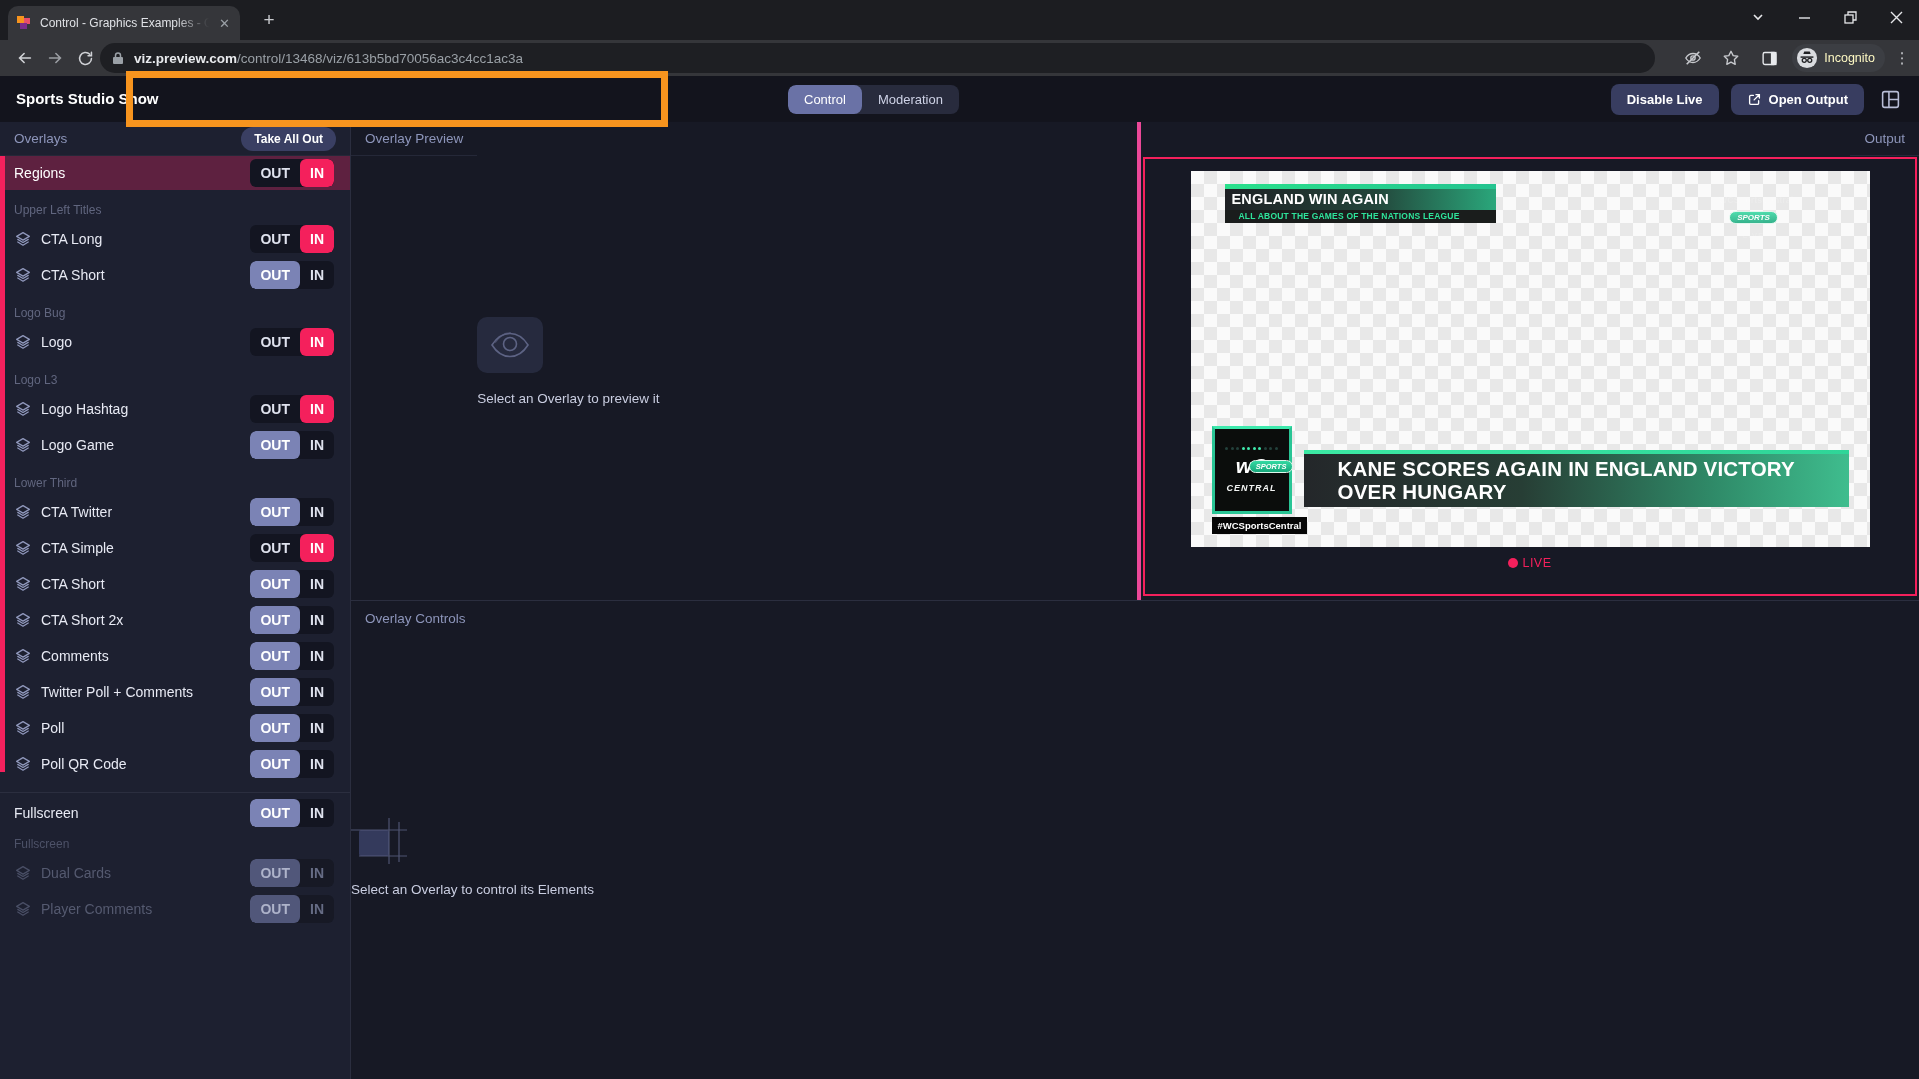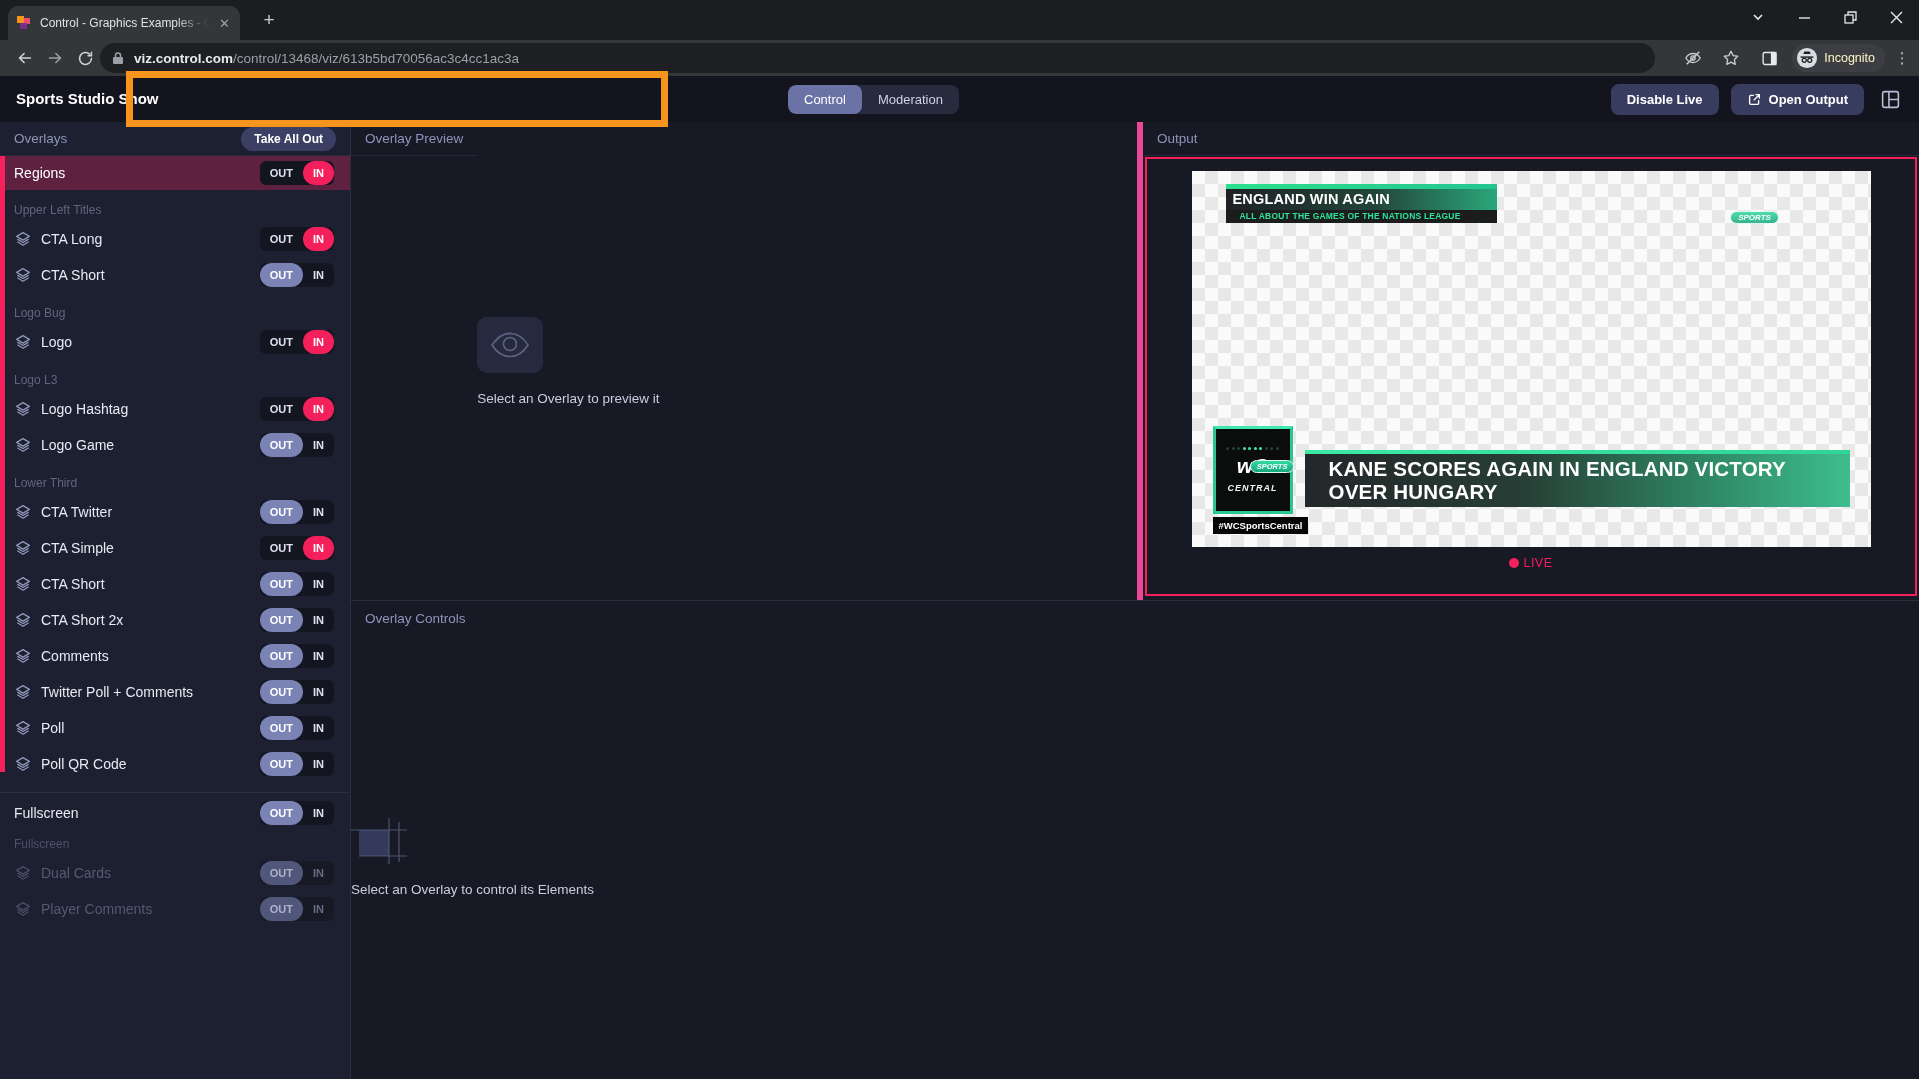--- a/index.html
+++ b/index.html
@@ -45,40 +45,40 @@
 
   .striped{position:relative;}
   .striped::before{content:"";position:absolute;left:0;top:0;bottom:10px;width:5px;background:#f4215d;z-index:3;}
   .regions-row{height:34px;background:#5e2140;display:flex;align-items:center;justify-content:space-between;padding:0 16px 0 14px;}
   .regions-row .rlabel{color:#fff;font-size:14px;}
   .sec-label{color:#61667f;font-size:12px;padding:13px 14px 4px;}
   .item{height:36px;display:flex;align-items:center;padding:0 16px 0 14px;gap:9px;}
   .licon{width:18px;height:18px;stroke:#9199bd;fill:none;stroke-width:1.6;stroke-linejoin:round;stroke-linecap:round;flex:none;}
   .ilabel{flex:1;color:#e8eaf4;font-size:14px;white-space:nowrap;overflow:hidden;}
   .toggle{display:flex;background:#131521;border-radius:6px;overflow:hidden;flex:none;}
-  .seg{font-size:11px;font-weight:700;color:#dfe2ee;padding:6px 10px;border-radius:12px;}
+  .seg{font-size:14px;font-weight:700;color:#dfe2ee;padding:6px 10px;border-radius:6px;}
   .seg.on-slate{background:#7b83b5;color:#fff;}
   .seg.on-pink{background:#f4205c;color:#fff;}
   .dim .ilabel{color:#555a70;}
   .dim .licon{stroke:#4a4f66;}
   .dim .toggle{background:#171925;}
   .dim .seg{color:#666c85;}
   .dim .seg.on-slate{background:#51577a;color:#aeb3ca;}
   .fs-divider{border-top:1px solid #2b2e3f;margin-top:10px;}
   .fs-row{height:40px;display:flex;align-items:center;justify-content:space-between;padding:0 16px 0 14px;}
   .fs-row .rlabel{color:#e8eaf4;font-size:14px;}
 
   .centercol{flex:1;display:flex;flex-direction:column;min-width:0;}
   .toprow{height:479px;display:flex;border-bottom:1px solid #2b2e3f;}
   .preview-panel{width:786px;flex:none;display:flex;flex-direction:row;}
   .empty{flex:1;display:flex;flex-direction:column;justify-content:center;gap:18px;}
   .empty-ic{width:66px;height:56px;background:#262a3e;border-radius:10px;display:flex;align-items:center;justify-content:center;}
   .empty-txt{color:#c9cde0;font-size:13.5px;}
 
-  .output-panel{flex:1;border-left:6px solid #ec4899;display:flex;flex-direction:column;position:relative;}
+  .output-panel{flex:1;border-left:4px solid #ec4899;display:flex;flex-direction:column;position:relative;align-items:flex-end;}
   .out-box{position:absolute;left:2px;right:2px;top:35px;bottom:4px;border:2px solid #f4205c;}
   .canvas{width:679px;height:376px;margin:12px auto 0;position:relative;
     background:conic-gradient(#e8e8e8 25%,#fafafa 0 50%,#e8e8e8 0 75%,#fafafa 0);background-size:26px 26px;}
   .live-row{display:flex;align-items:center;justify-content:center;gap:4px;margin-top:9px;color:#f4205c;}
   .live-dot{width:10px;height:10px;border-radius:50%;background:#f4205c;}
   .live-txt{font-size:12.5px;letter-spacing:.5px;}
 
   
   .ul-banner{position:absolute;left:34px;top:13px;width:271px;}
   .ul-top{height:5px;background:linear-gradient(90deg,#2ae08c,#24c490);}
@@ -91,21 +91,21 @@
   .logobox{position:absolute;left:21px;top:255px;width:80px;height:88px;background:#0b0d0c;border:3px solid #29c595;border-top-color:#3fe9ad;display:flex;flex-direction:column;align-items:center;justify-content:center;}
   .dots{display:flex;gap:2.5px;margin-bottom:5px;}
   .dot{width:3px;height:3px;border-radius:50%;background:#23413c;}
   .dot.on{background:#3fe9ad;}
   .wcrow{position:relative;color:#fff;font-style:italic;font-weight:900;font-size:21px;line-height:1;}
   .wcrow .lg-pill{position:absolute;left:13px;top:5px;background:linear-gradient(#33d9a2,#17a97c);border:1px solid #def7ec;border-radius:8px;color:#fff;font-style:italic;font-weight:900;font-size:7.5px;padding:1.5px 6px;line-height:1;}
   .central{margin-top:7px;color:#f2f4f3;font-style:italic;font-weight:900;font-size:9px;letter-spacing:1px;}
   .lb-hash{position:absolute;left:21px;top:346px;background:#060606;color:#fff;font-size:9.5px;font-weight:700;padding:3px 6px;}
   .l3{position:absolute;left:113px;top:279px;width:545px;}
   .l3-top{height:4px;background:linear-gradient(90deg,#3ce9a4,#2fd598);}
-  .l3-body{height:53px;background:linear-gradient(90deg,#24272a 0%,#273e35 40%,#2f8a68 75%,#3fbd8e 100%);display:flex;align-items:center;padding-left:24px;}
+  .l3-body{height:53px;background:linear-gradient(90deg,#24272a 0%,#273e35 40%,#2f8a68 75%,#3fbd8e 100%);display:flex;align-items:center;padding-left:34px;}
   .l3-text{color:#fff;font-weight:700;font-size:20.5px;line-height:1.1;text-transform:uppercase;width:500px;letter-spacing:.2px;}
 
   .controls-panel{flex:1;display:flex;flex-direction:column;}
   .controls-panel .panel-head{border-bottom:none;}
 </style>
 </head>
 <body>
 
 <div class="tabbar">
   <div class="tab">
@@ -159,21 +159,21 @@
         <path d="M17 10a7 7 0 1 1-2-4.9"></path>
         <path d="M17 2.8v4h-4"></path>
       </svg>
   </button>
   <div class="urlbar">
     <svg width="12" height="14" viewBox="0 0 12 14" fill="#9aa0a6">
         <rect x="1" y="6" width="10" height="7" rx="1"></rect>
         <path d="M3.5 6V4.5a2.5 2.5 0 0 1 5 0V6" fill="none" stroke="#9aa0a6" stroke-width="1.5"></path>
       </svg>
     <span style="display:flex;white-space:nowrap;">
-      <span class="url-host">viz.control.com</span>
+      <span class="url-host">viz.preview.com</span>
         <span class="url-path">/control/13468/viz/613b5bd70056ac3c4cc1ac3a</span>
     </span>
   </div>
   <div class="tb-right">
     <button class="nav-ic">
       <svg width="18" height="18" viewBox="0 0 20 20" fill="none" stroke="#c8cace" stroke-width="1.5">
           <path d="M2 10s3-5 8-5 8 5 8 5-3 5-8 5-8-5-8-5z"></path>
           <circle cx="10" cy="10" r="2.4"></circle>
           <path d="M3 17 17 3" stroke-width="1.8"></path>
         </svg>

